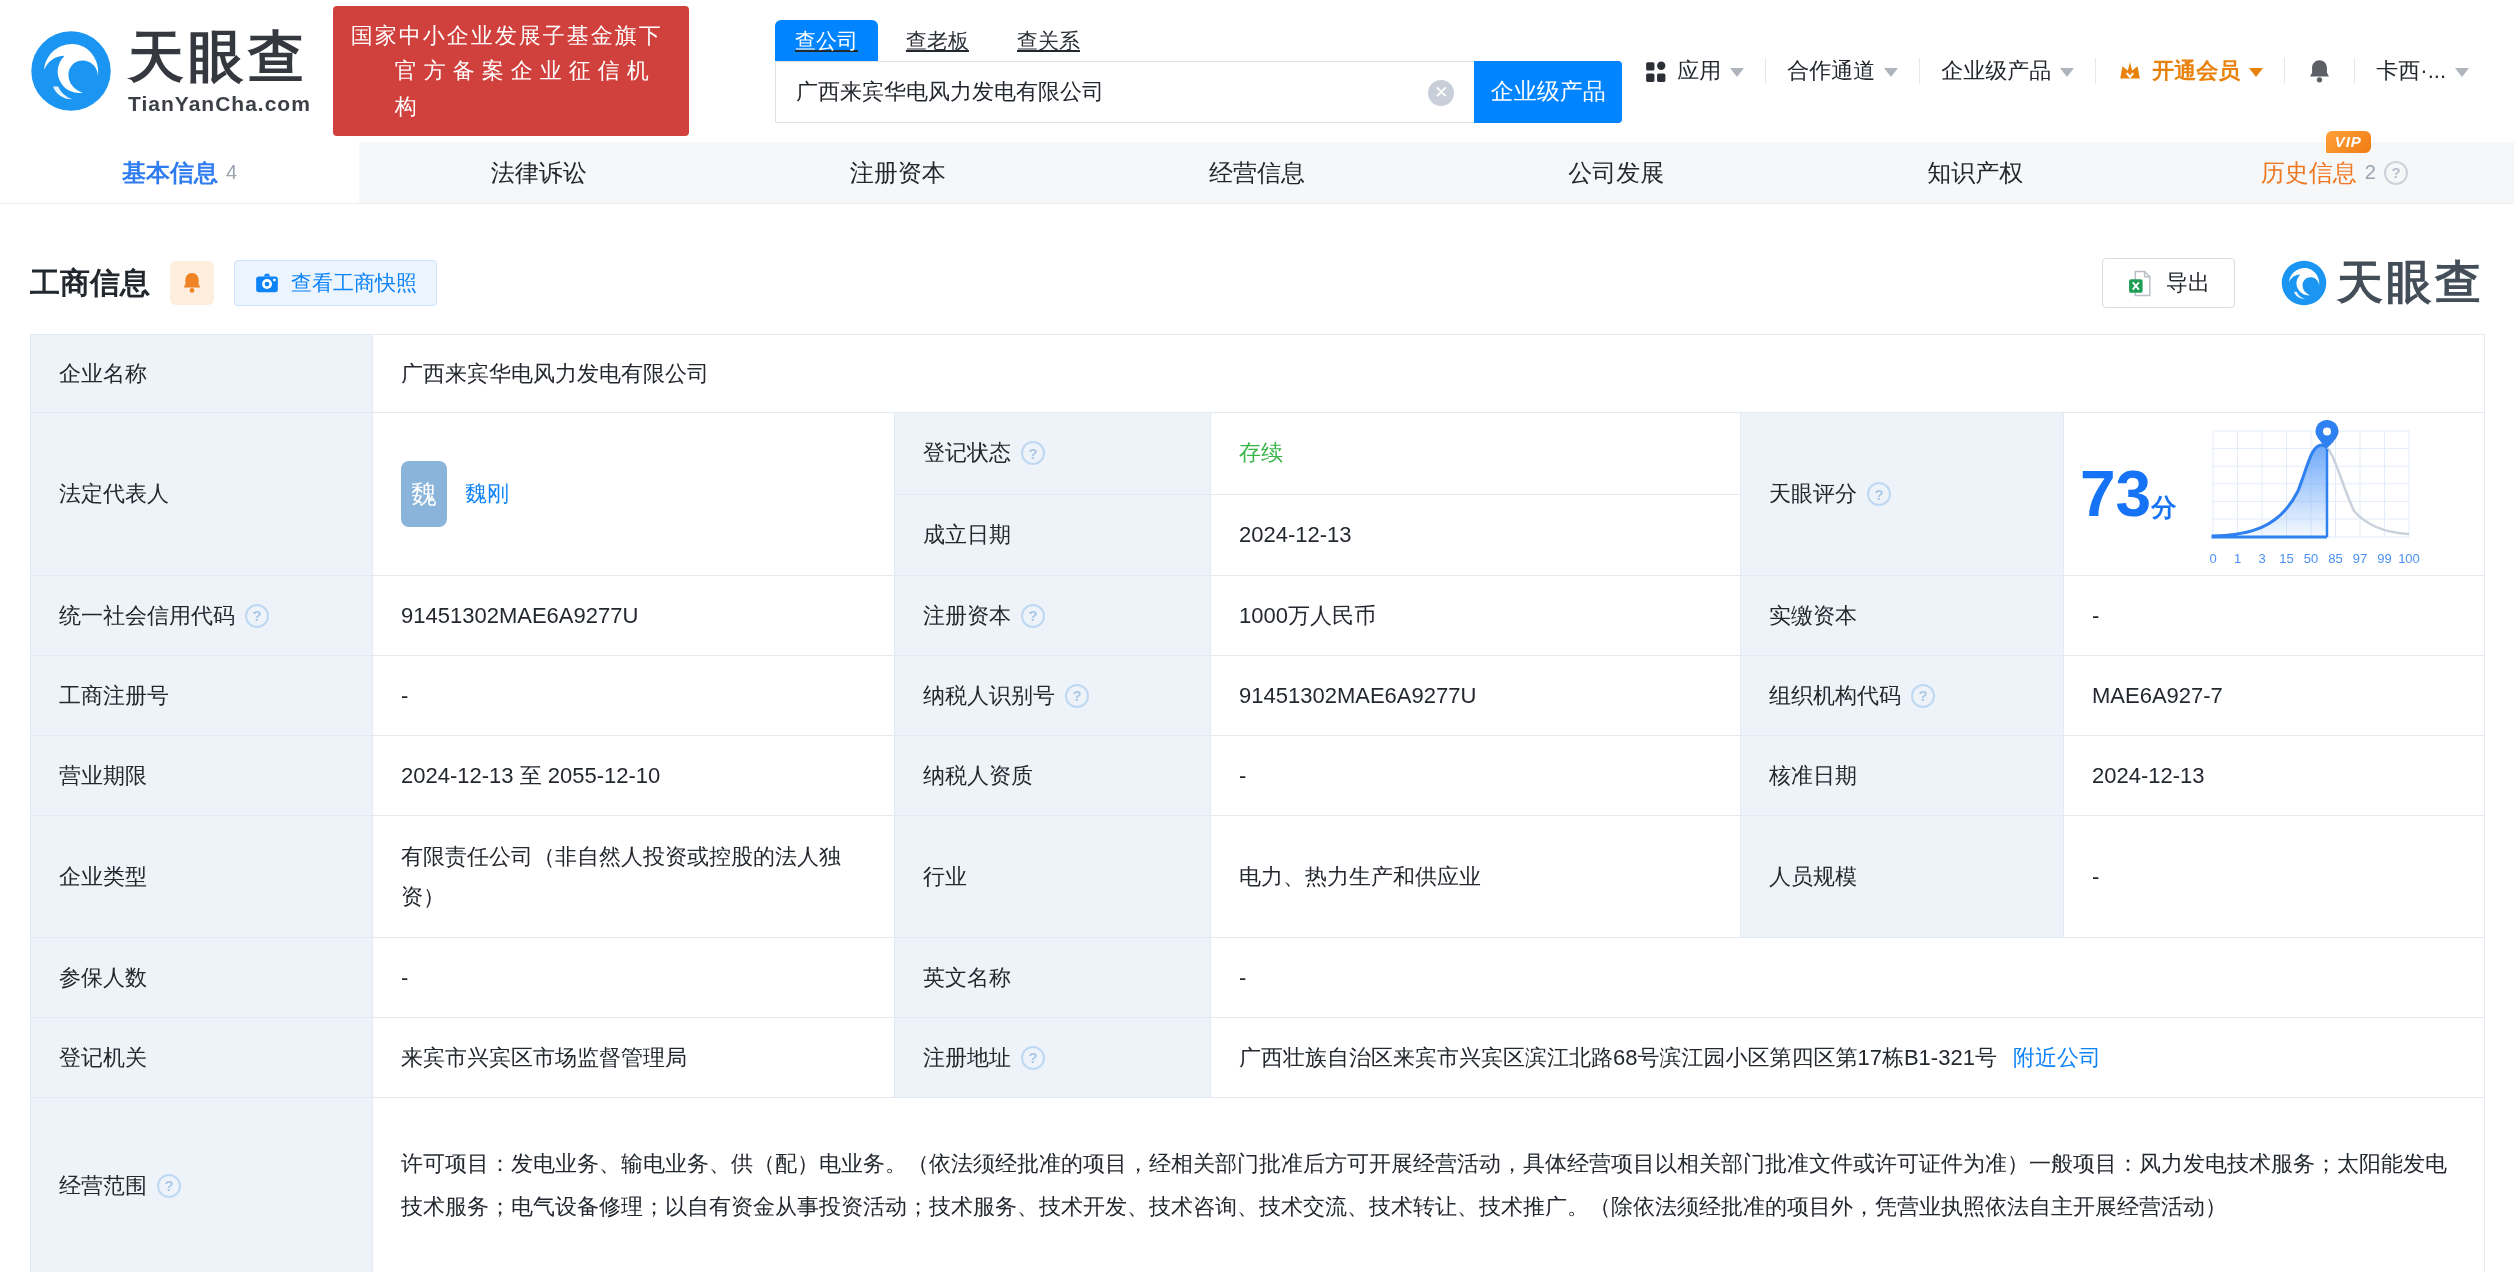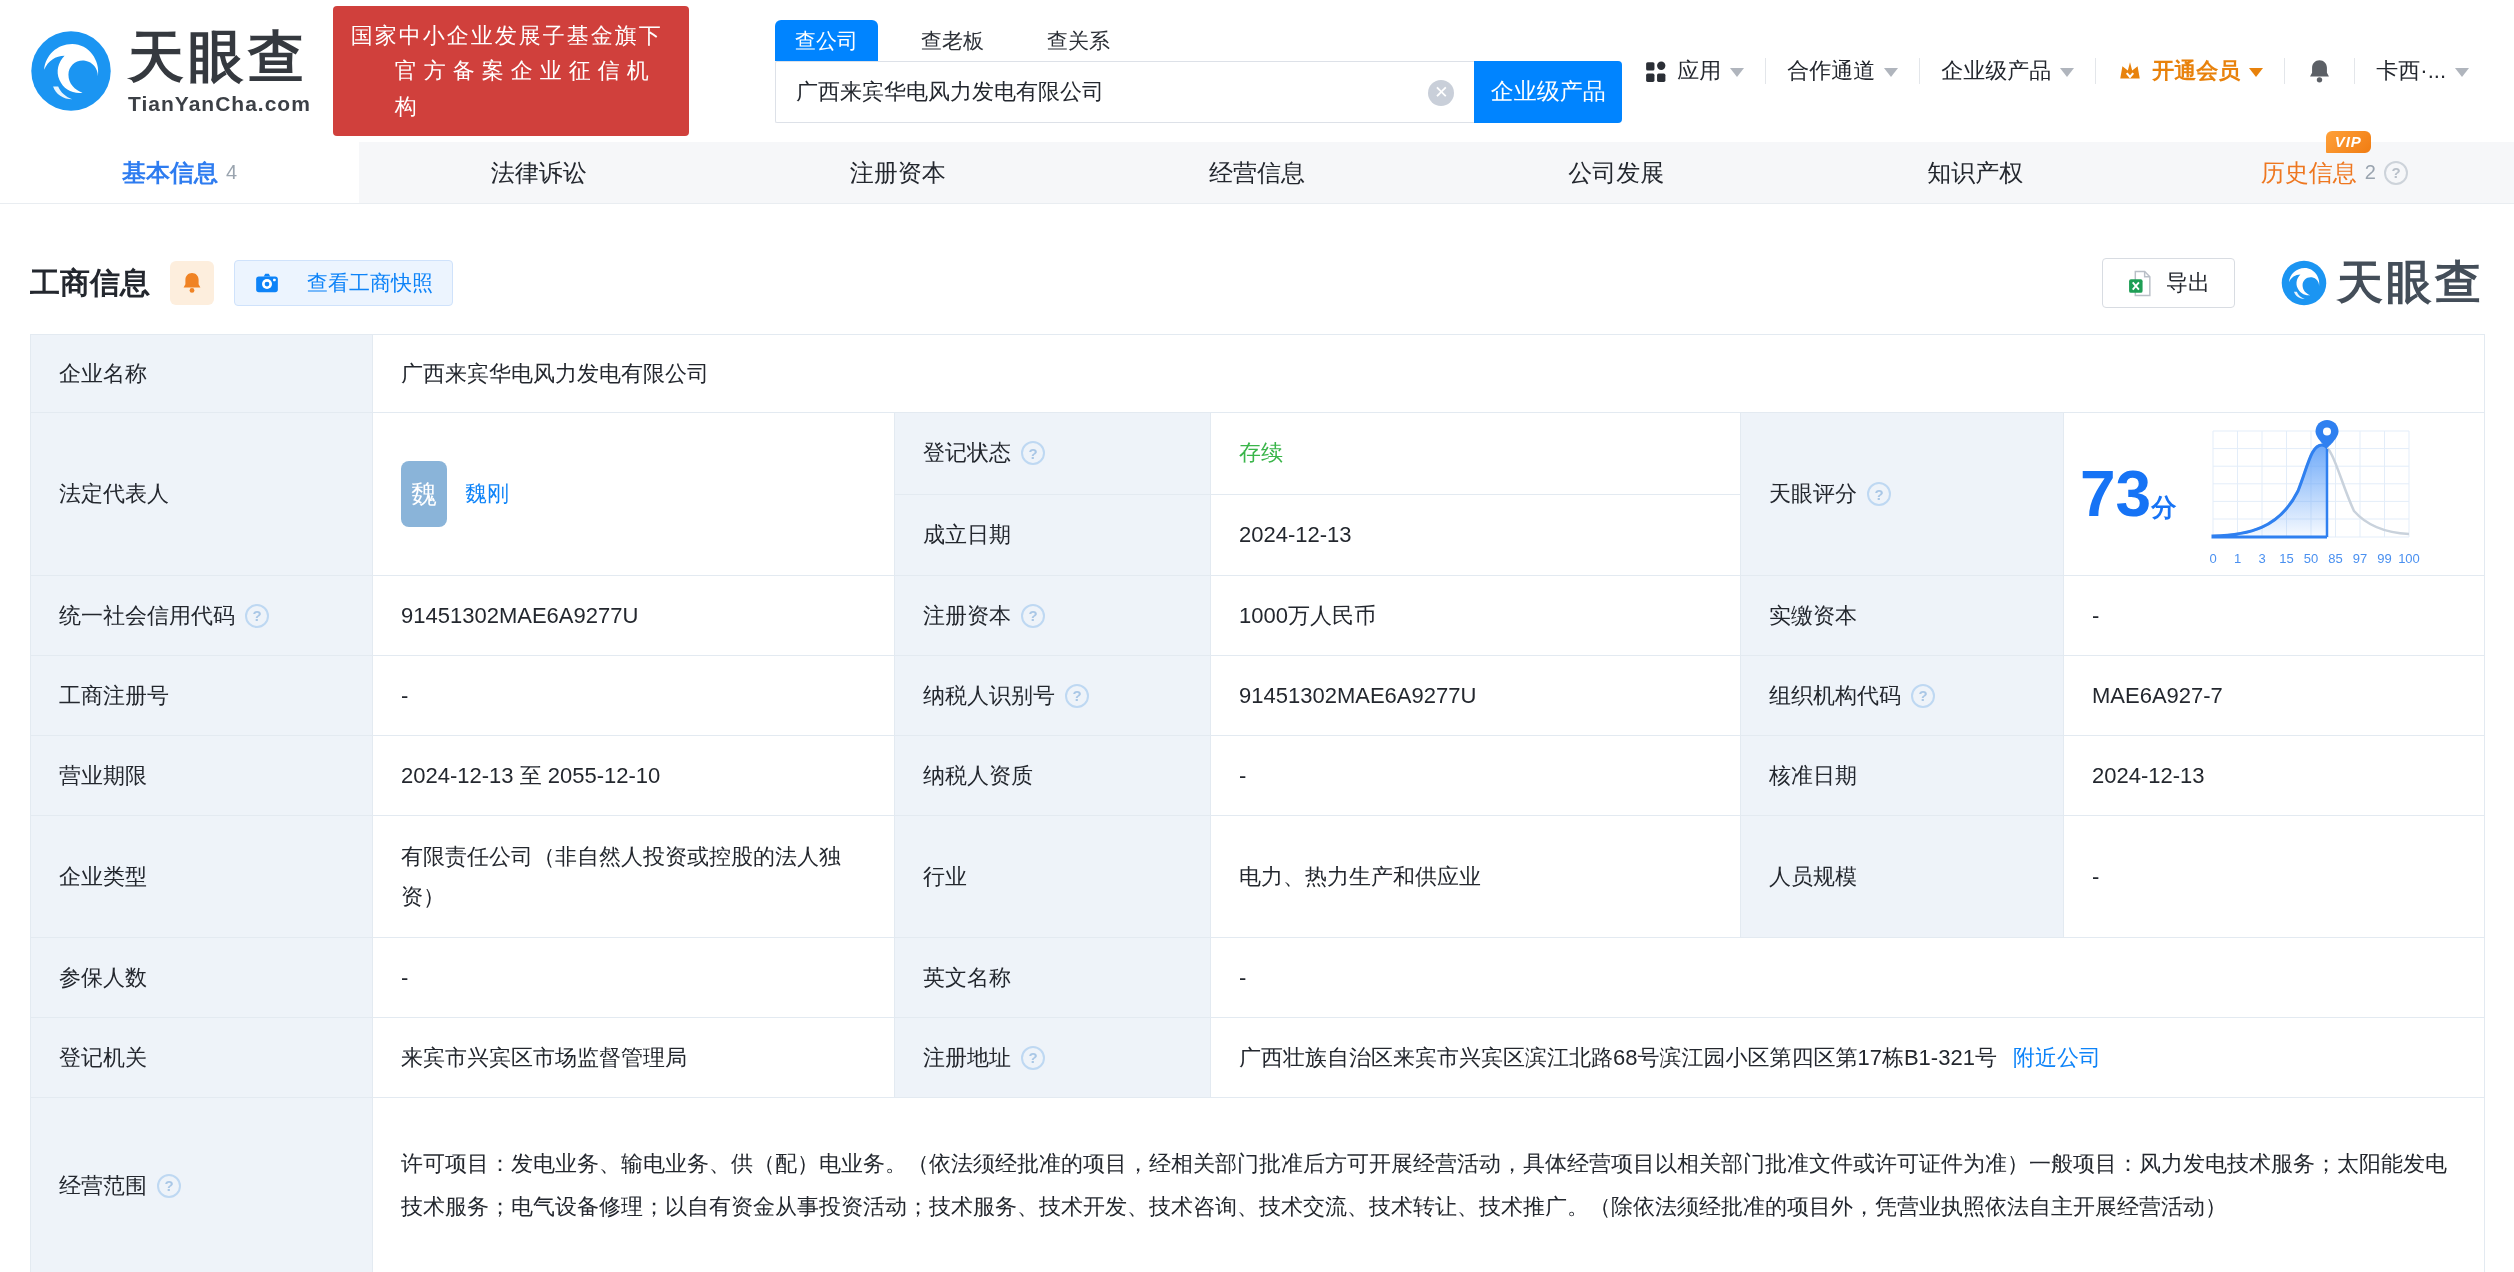--- a/index.html
+++ b/index.html
@@ -11,21 +11,21 @@
   
   .header { height:142px; display:flex; align-items:center; padding:0 24px 0 30px; background:#fff; }
   .logo-wrap { display:flex; align-items:center; gap:16px; cursor:pointer; }
   .logo-txt { display:flex; flex-direction:column; line-height:1; }
   .logo-name { font-size:56px; font-weight:bold; color:#35393f; letter-spacing:4px; }
   .logo-domain { font-size:21px; font-weight:bold; color:#3c4046; margin-top:8px; letter-spacing:1px; }
   .red-badge { margin-left:22px; background:#d0403c; color:#fff; border-radius:4px; padding:12px 18px; font-size:22px; line-height:1.6; }
   .red-badge .l1 { letter-spacing:2px; }
   .red-badge .l2 { letter-spacing:7px;margin-left:44px; }
   .search-block { margin-left:86px; width:884px; }
-  .search-tabs { display:flex; gap:23px; }
+  .search-tabs { display:flex; gap:8px;text-decoration:underline; }
   .search-tab { font-size:21px; padding:7px 20px 6px; border-radius:6px 6px 0 0; color:#2b2f36; cursor:pointer; }
   .search-tab.active { background:#0084ff; color:#fff; }
   .search-row { display:flex; height:62px; position:relative; }
   .search-input { flex:1; border:1px solid #dde1e8; border-right:none; border-radius:2px 0 0 2px; font-size:22px; padding:0 66px 0 20px; color:#23272e; outline:none; font-family:inherit; }
   .clear-ic { position:absolute; right:168px; top:19px; width:26px; height:26px; border-radius:50%; background:#c9cfd9; color:#fff; font-size:17px; display:flex; align-items:center; justify-content:center; cursor:pointer; }
   .search-btn { width:148px; background:#0084ff; color:#fff; border:none; font-size:23px; border-radius:0 4px 4px 0; cursor:pointer; font-family:inherit; }
   .hnav { margin-left:auto; display:flex; align-items:center; font-size:22px; }
   .hnav-item { display:flex; align-items:center; gap:9px; padding:0 21px; cursor:pointer; white-space:nowrap;text-align:center; }
   .hnav-sep { width:1px; height:26px; background:#e3e6ea; }
   .caret { width:0; height:0; border-left:7px solid transparent; border-right:7px solid transparent; border-top:9px solid #b0b5bd; margin-top:3px; }
@@ -38,21 +38,21 @@
   .tab .count { font-size:20px; color:#9aa4af; font-weight:normal; }
   .tab.history { color:#ee7720; }
   .tab-label-wrap { position:relative; display:flex; align-items:center; gap:8px; }
   .vip-badge { position:absolute; top:-26px; right:-14px; background:linear-gradient(135deg,#ffa13a,#f07c12); color:#fff; font-size:15px; font-style:italic; font-weight:bold; padding:2px 9px 3px; border-radius:6px 6px 6px 1px; letter-spacing:1px; }
   .help-ic { display:inline-flex; align-items:center; justify-content:center; width:24px; height:24px; border-radius:50%; border:2px solid #bed8f2; color:#a9c7e6; font-size:15px; font-weight:bold; flex:none; }
   .help-gray { border-color:#cdd3da; color:#b9c0c9; }
   
   .section-head { display:flex; align-items:center; margin:54px 30px 26px; height:50px;text-align:right; }
   .section-title { font-size:30px; font-weight:bold; color:#23272e; }
   .bell-box { margin-left:20px; width:44px; height:44px; background:#fdeedd; border-radius:6px; display:flex; align-items:center; justify-content:center; cursor:pointer; }
-  .snap-btn { margin-left:20px; display:flex; align-items:center; gap:27px; background:#ecf4fe; border:1px solid #cfe2fb; color:#0d83f8; font-size:21px; height:46px; padding:0 19px; border-radius:4px; cursor:pointer; }
+  .snap-btn { margin-left:20px; display:flex; align-items:center; gap:11px; background:#ecf4fe; border:1px solid #cfe2fb; color:#0d83f8; font-size:21px; height:46px; padding:0 19px; border-radius:4px; cursor:pointer; }
   .right-tools { margin-left:auto; display:flex; align-items:center;padding-left:28px; }
   .export-btn { display:flex; align-items:center; gap:12px; border:1px solid #d8dce2; background:#fff; border-radius:4px; height:50px; padding:0 24px; font-size:22px; color:#23272e; cursor:pointer; }
   .watermark { margin-left:46px; display:flex; align-items:center; gap:10px; }
   .wm-name { font-size:46px; font-weight:bold; color:#444e59; letter-spacing:3px; }
   
   .info-table { width:2454px; margin:0 30px; border-collapse:collapse; table-layout:fixed; font-size:22px; color:#23272e; }
   .info-table td { border:1px solid #e3eaf1; vertical-align:middle; padding:0 20px 0 28px; }
   td.lab { background:#eef3f9; }
   td.val { background:#fff; }
   .lab-in { display:flex; align-items:center; gap:10px; }

